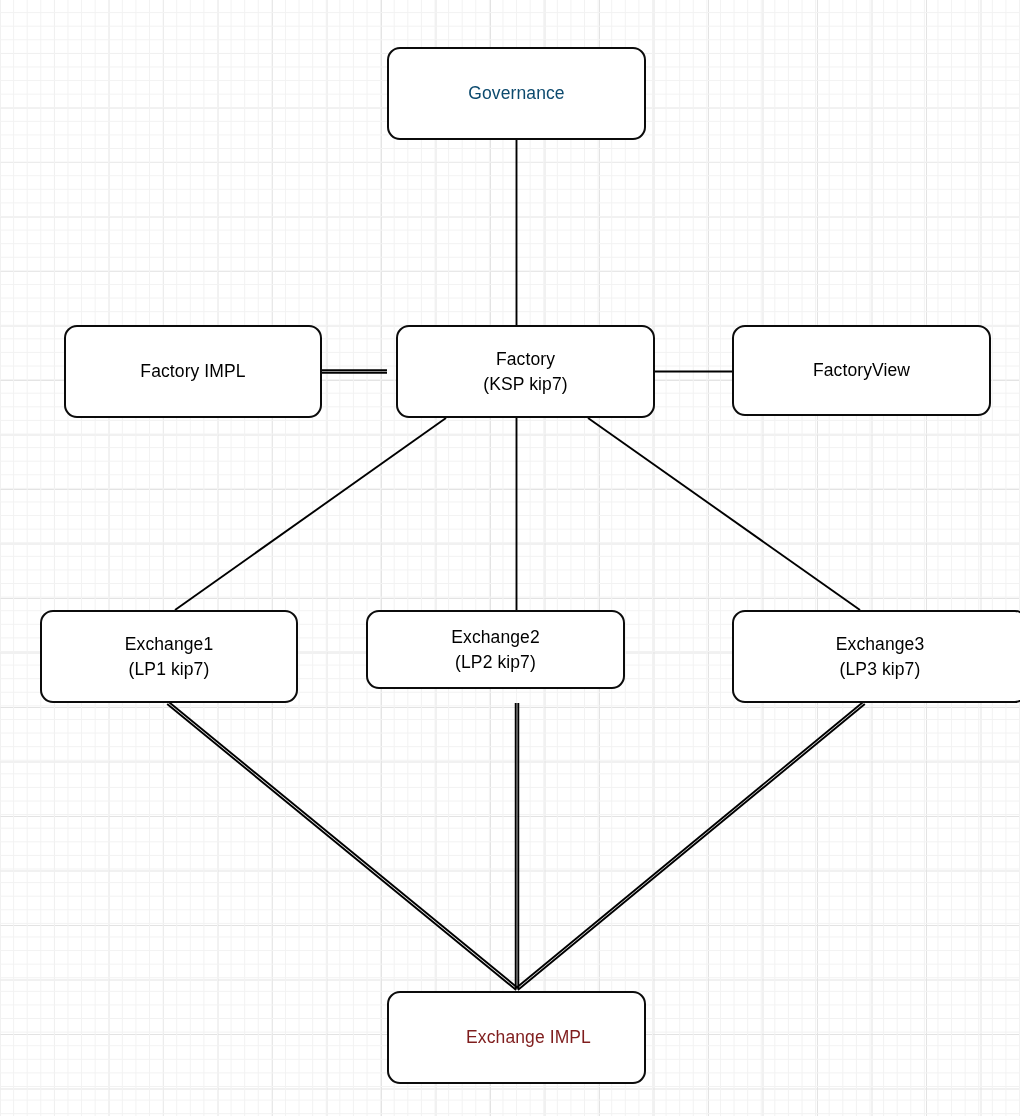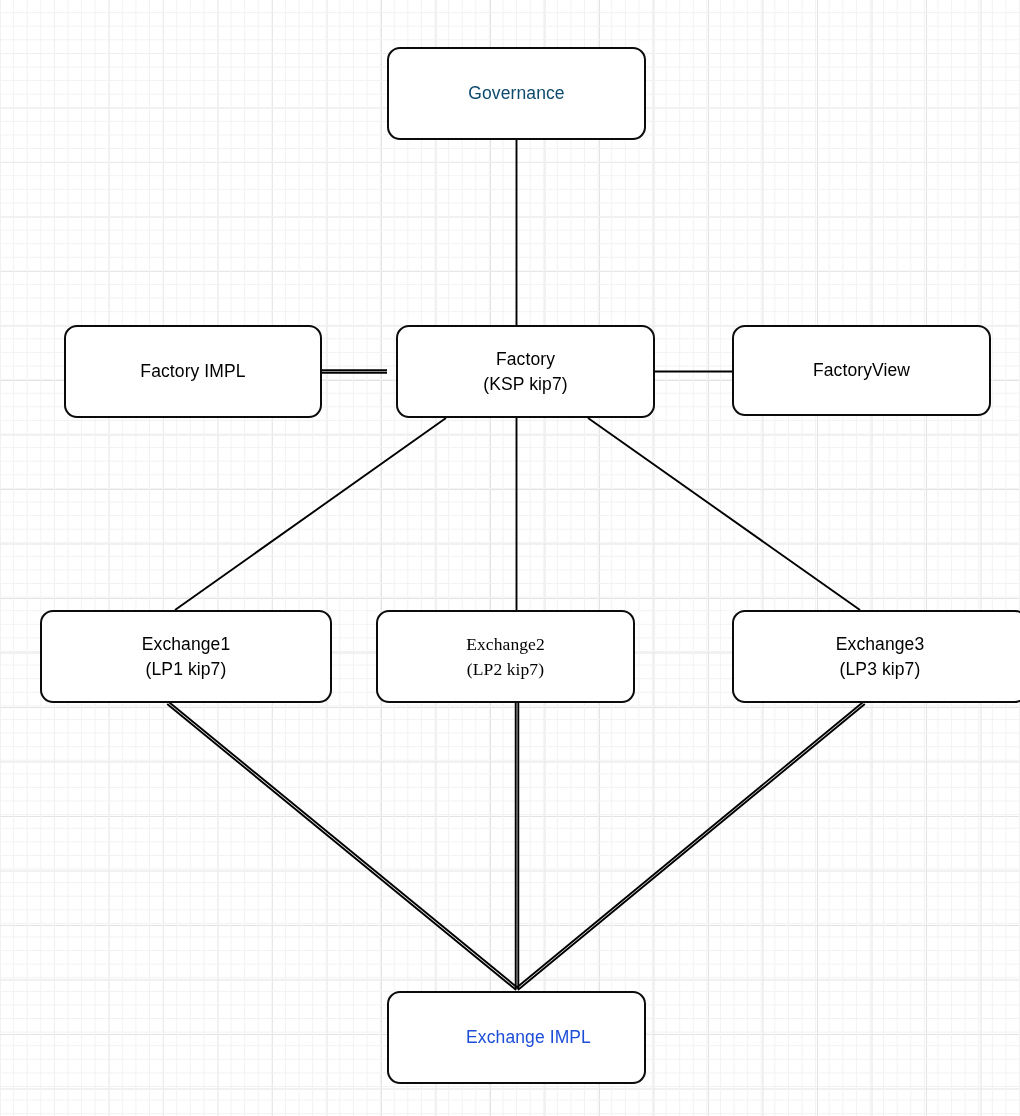--- a/index.html
+++ b/index.html
@@ -107,32 +107,32 @@
 
   <div class="node" style="left: 387px; top: 325px; width: 259px; height: 93px; background: rgb(255, 255, 255); border-color: rgb(11, 11, 11); color: rgb(0, 0, 0); margin-left: 9px;">
     <span class="node-label">Factory
 (KSP kip7)</span>
   </div>
 
   <div class="node" style="left: 732px; top: 325px; width: 259px; height: 91px; background: rgb(255, 255, 255); border-color: rgb(11, 11, 11); color: rgb(0, 0, 0);">
     <span class="node-label">FactoryView</span>
   </div>
 
-  <div class="node" style="left: 40px; top: 610px; width: 292px; height: 93px; background: rgb(255, 255, 255); border-color: rgb(11, 11, 11); color: rgb(0, 0, 0);">
+  <div class="node" style="left: 40px; top: 610px; width: 258px; height: 93px; background: rgb(255, 255, 255); border-color: rgb(11, 11, 11); color: rgb(0, 0, 0);">
     <span class="node-label">Exchange1
 (LP1 kip7)</span>
   </div>
 
-  <div class="node" style="left: 376px; top: 610px; width: 259px; height: 93px; background: rgb(255, 255, 255); border-color: rgb(11, 11, 11); color: rgb(0, 0, 0); font-family: Liberation Serif, serif;">
+  <div class="node" style="left: 366px; top: 610px; width: 259px; height: 79px; background: rgb(255, 255, 255); border-color: rgb(11, 11, 11); color: rgb(0, 0, 0);">
     <span class="node-label">Exchange2
 (LP2 kip7)</span>
   </div>
 
   <div class="node" style="left: 732px; top: 610px; width: 296px; height: 93px; background: rgb(255, 255, 255); border-color: rgb(11, 11, 11); color: rgb(0, 0, 0);">
     <span class="node-label">Exchange3
 (LP3 kip7)</span>
   </div>
 
-  <div class="node" style="left: 387px; top: 991px; width: 259px; height: 93px; background: rgb(255, 255, 255); border-color: rgb(11, 11, 11); color: #1d4ed8; padding-left: 24px;">
+  <div class="node" style="left: 387px; top: 991px; width: 259px; height: 93px; background: rgb(255, 255, 255); border-color: rgb(11, 11, 11); color: #7f1d1d; padding-left: 24px;">
     <span class="node-label">Exchange IMPL</span>
   </div>
 
 </div>
 
 </body></html>

